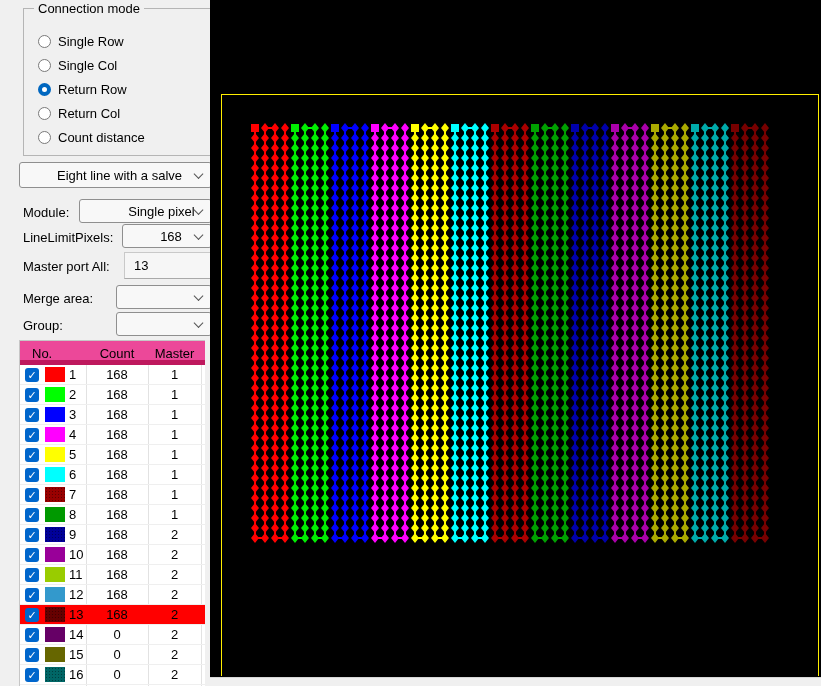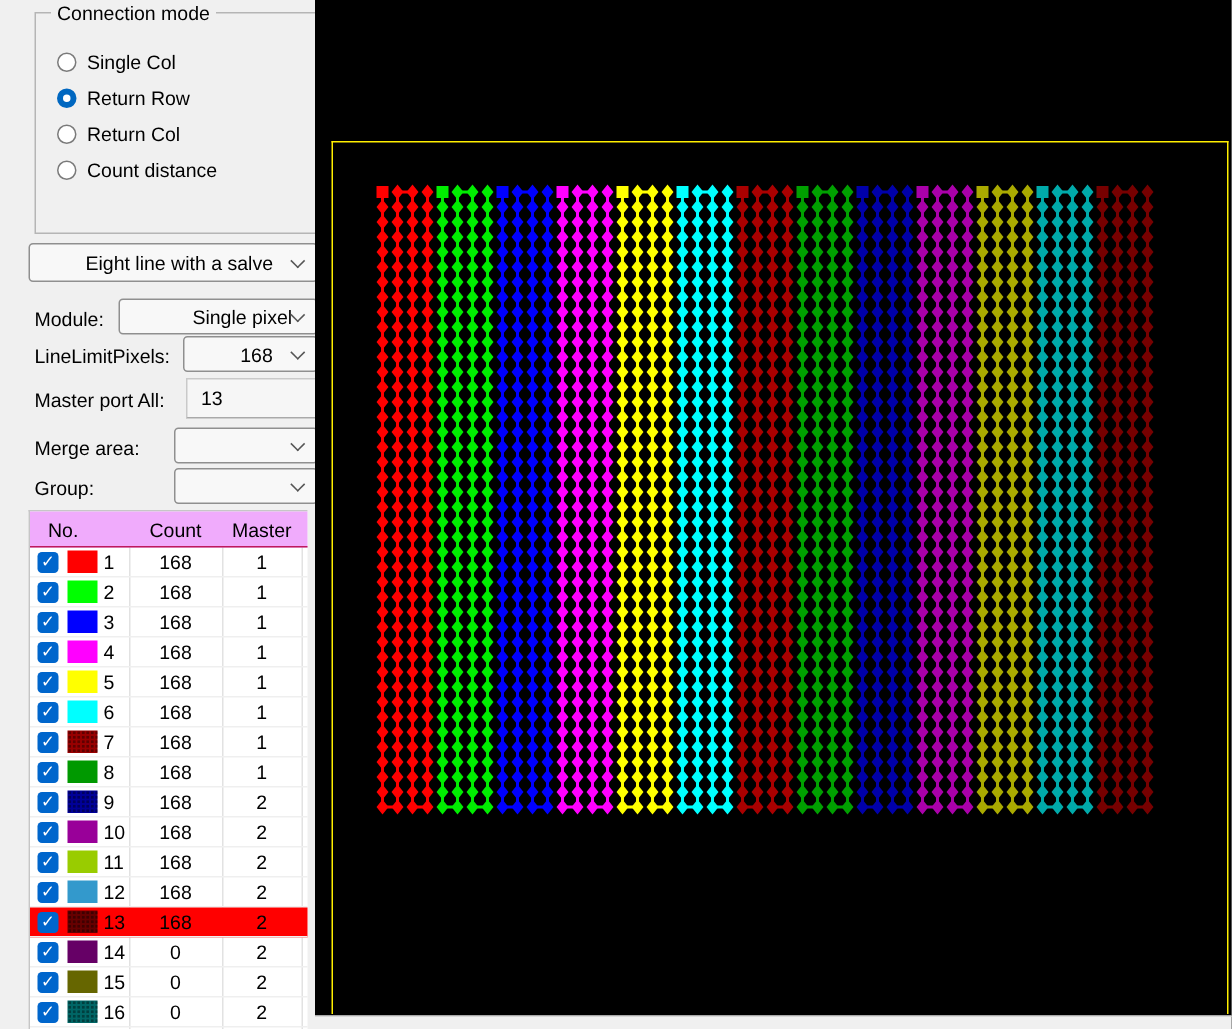--- a/index.html
+++ b/index.html
@@ -27,21 +27,21 @@
                  border-right:1.5px solid #555; border-bottom:1.5px solid #555;
                  transform:translateY(-65%) rotate(45deg); }
   .field-label { position:absolute; left:6px; font-size:13px; }
   .textbox { position:absolute; background:#f6f6f6; border:1px solid #c9c9c9;
              border-bottom-color:#a9a9a9; display:flex; align-items:center; padding-left:9px; }
 
   
   .table-wrap { position:absolute; left:2px; top:340px; width:186px; height:346px;
                 background:#fff; border-left:1px solid #c6c6c6; border-top:1px solid #c6c6c6; }
   .thead { position:absolute; left:0; top:0; width:100%; height:24px;
-           border-bottom:1px solid #be185d; background:#f0abfc; z-index:2; }
+           border-bottom:5px solid #be185d; background:#ec4899; z-index:2; }
   .th { position:absolute; top:0; height:24px; display:flex; align-items:center; font-size:13px; }
   .col-line { position:absolute; top:0; bottom:0; width:1px; background:#e2e2e2; z-index:0; }
   .tbody { position:absolute; left:0; top:24px; width:100%; bottom:0; z-index:1; }
   .trow { position:relative; height:20px; border-bottom:1px solid #efefef; }
   .trow.highlight { background:#ff0000; }
   .row-check { position:absolute; left:5px; top:3px; width:14px; height:14px;
                background:#0066cc; border-radius:3px; color:#fff; font-size:11px;
                line-height:14px; text-align:center; }
   .swatch { position:absolute; left:25px; top:2px; width:20px; height:15px; }
   .swatch.textured { background-image:radial-gradient(rgba(0,0,0,0.38) 1px, transparent 1px);
@@ -65,20 +65,24 @@
                  background:#f0f0f0; border-top:1px solid #d8d8d8; }
 </style>
 </head>
 <body>
 
 <div class="left-panel">
 
   <div class="groupbox">
     <div class="groupbox-title">Connection mode</div>
     <div class="radio-list">
+        <div class="radio-row">
+          <span class="radio-dot"></span>
+          <span class="radio-label">Single Row</span>
+        </div>
         <div class="radio-row">
           <span class="radio-dot"></span>
           <span class="radio-label">Single Col</span>
         </div>
         <div class="radio-row selected">
           <span class="radio-dot"></span>
           <span class="radio-label">Return Row</span>
         </div>
         <div class="radio-row">
           <span class="radio-dot"></span>

